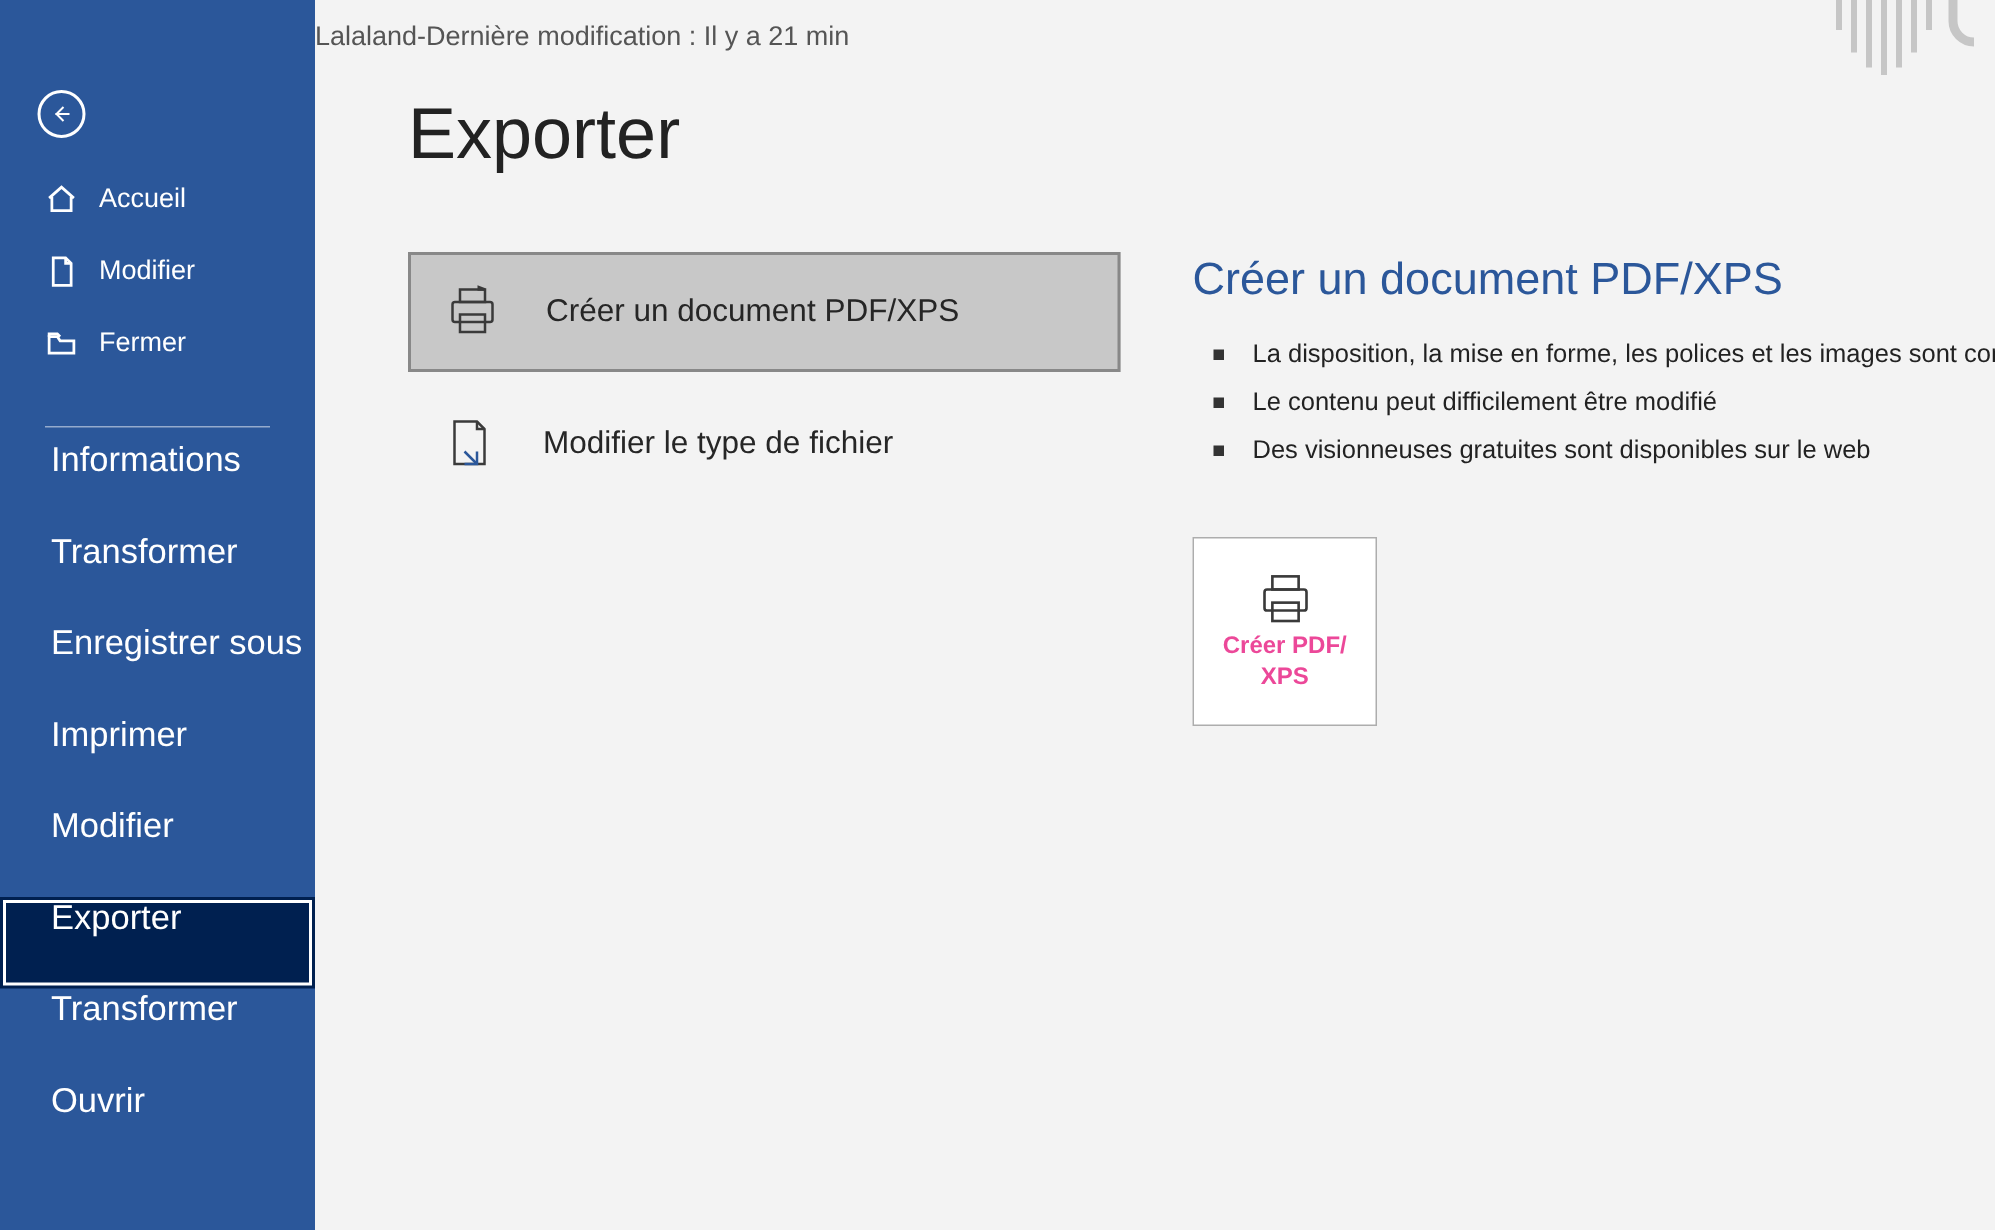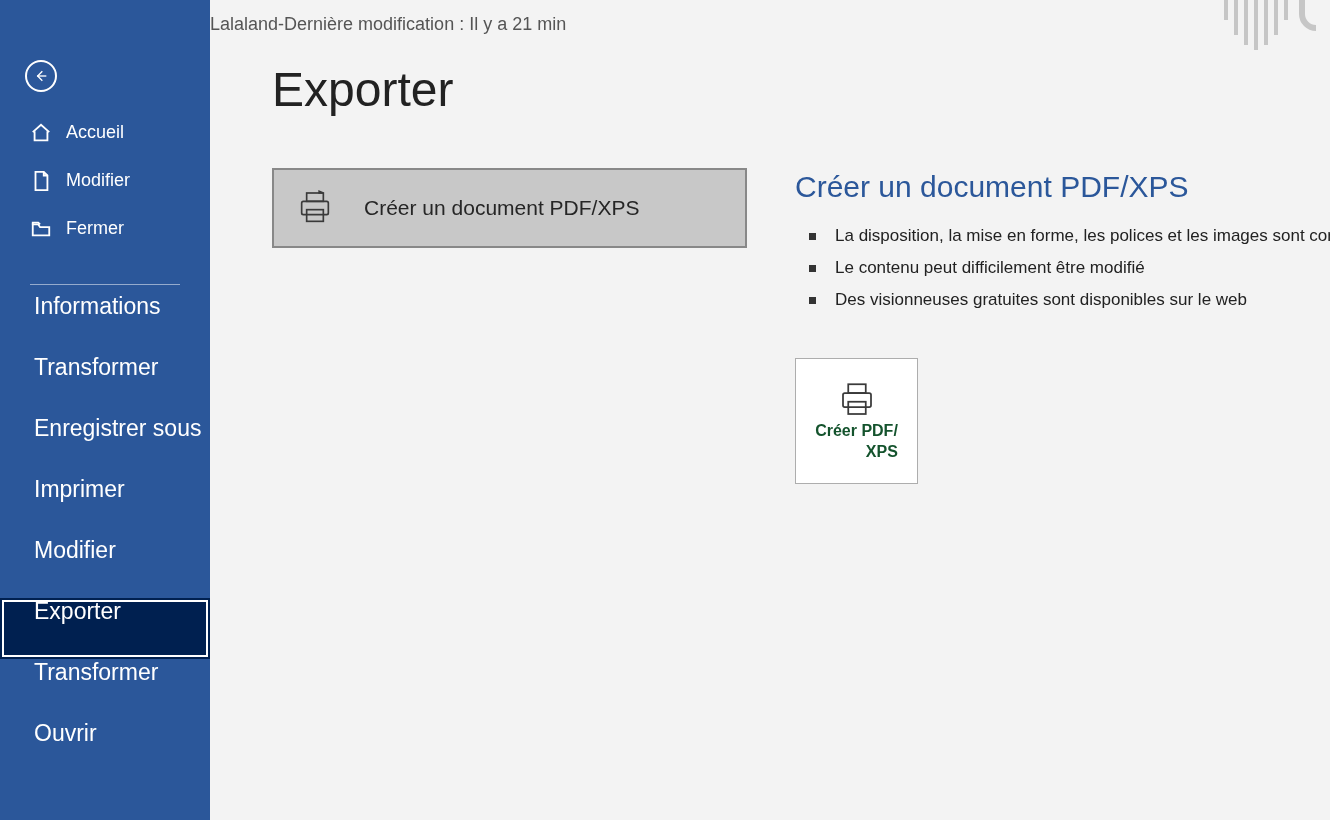--- a/index.html
+++ b/index.html
@@ -108,21 +108,21 @@
     }
     .create-button {
       margin-top:48px;
       width:123px; height:126px;
       border:1px solid #adadad;
       background:#fff;
       display:flex; flex-direction:column; align-items:center; justify-content:center;
       cursor:pointer;
     }
     .create-button svg { width:42px; height:42px; stroke:#3a3a3a; fill:none; stroke-width:2; }
-    .create-button .cb-label { font-size:16px; font-weight:600; color:#14532d; text-align:right; line-height:1.3; }
+    .create-button .cb-label { font-size:16px; font-weight:600; color:#ec4899; text-align:center; line-height:1.3; }
   </style>
 </head>
 <body>
 
 <div class="sidebar">
   <div class="back-circle">
     <svg viewBox="0 0 24 24">
       <path d="M14 5l-7 7 7 7"></path>
         <path d="M6 12h14"></path>
     </svg>
@@ -209,20 +209,31 @@
     <div class="option selected">
       <span class="opt-icon">
         <svg viewBox="0 0 48 48">
           <rect x="14" y="6" width="20" height="10"></rect>
           <path d="M34 6 l-5 0 l0 -2 l5 2"></path>
           <rect x="8" y="16" width="32" height="16" rx="2"></rect>
           <rect x="14" y="26" width="20" height="14"></rect>
         </svg>
       </span>
       <span class="opt-label">Créer un document PDF/XPS</span>
+    </div>
+    <div class="option">
+      <span class="opt-icon">
+        <svg viewBox="0 0 48 48">
+          <path d="M12 6 h18 l6 6 v28 h-24 z"></path>
+          <path d="M30 6 v6 h6"></path>
+          <path d="M20 30 l10 10" stroke="#2b579a"></path>
+          <path d="M30 30 l0 10 l-10 0" stroke="#2b579a"></path>
+        </svg>
+      </span>
+      <span class="opt-label">Modifier le type de fichier</span>
     </div>
   </div>
 
   <div class="right-col">
     <div class="section-title">Créer un document PDF/XPS</div>
     <ul class="bullets">
       <li>La disposition, la mise en forme, les polices et les images sont conservées</li>
       <li>Le contenu peut difficilement être modifié</li>
       <li>Des visionneuses gratuites sont disponibles sur le web</li>
     </ul>

